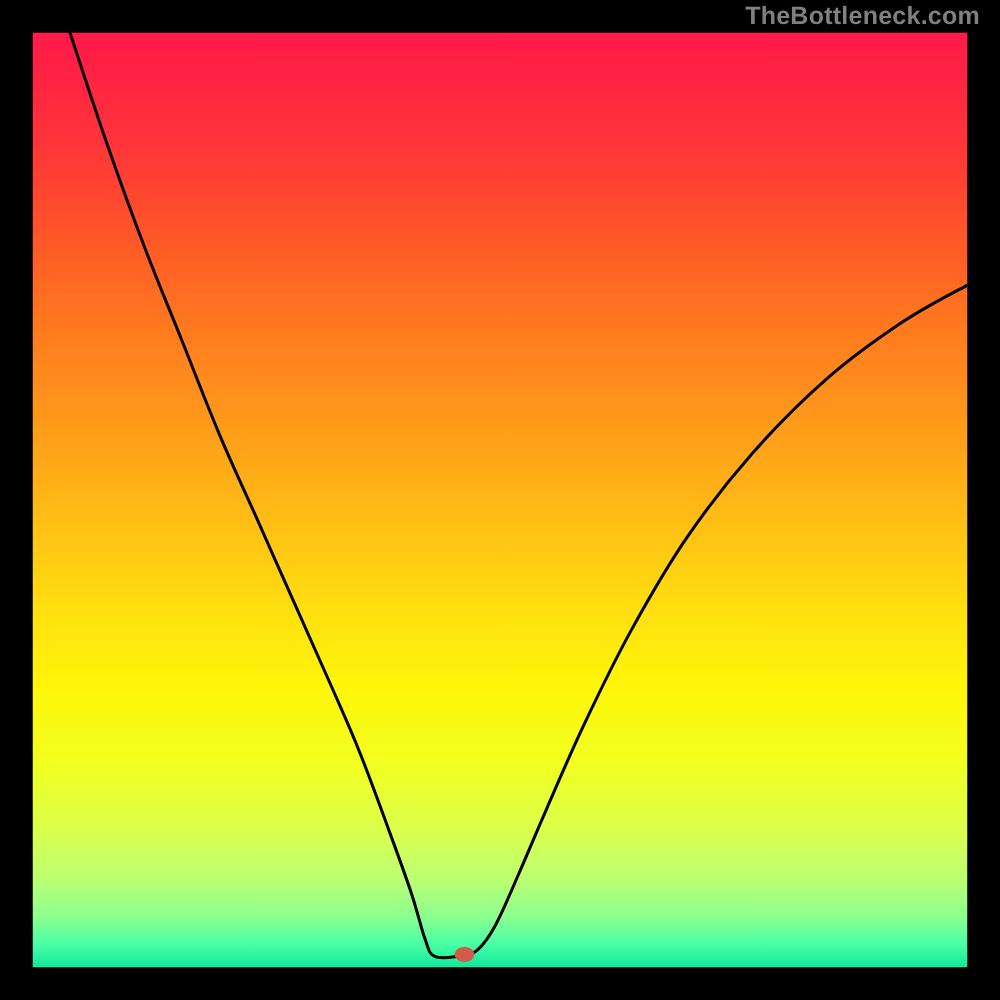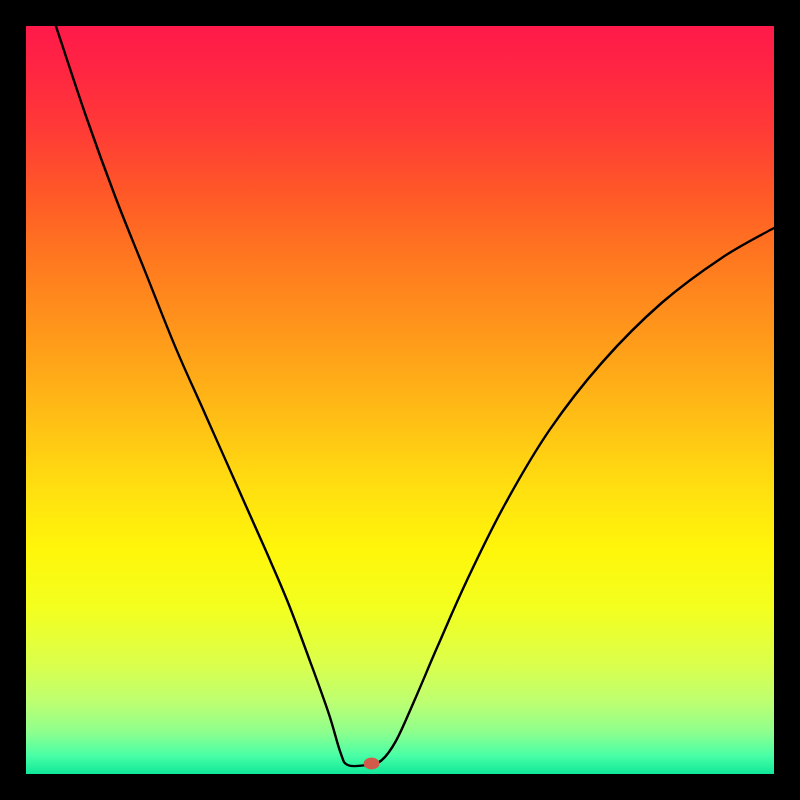--- a/index.html
+++ b/index.html
@@ -35,20 +35,21 @@
     height: 748px;
   }
   svg {
     display: block;
   }
 </style>
 </head>
 <body>
 
 <div class="container">
+  <div class="watermark">TheBottleneck.com</div>
   <div class="plot-area">
     <svg id="chart-svg" width="748" height="748" viewBox="0 0 748 748">
         <defs>
           <linearGradient id="bg-grad" x1="0" y1="0" x2="0" y2="1">
             <stop offset="0%" stop-color="#ff1a4a"></stop>
             <stop offset="6%" stop-color="#ff2642"></stop>
             <stop offset="14.000000000000002%" stop-color="#ff3b36"></stop>
             <stop offset="22%" stop-color="#ff5728"></stop>
             <stop offset="30%" stop-color="#ff7420"></stop>
             <stop offset="38%" stop-color="#ff8e1c"></stop>

